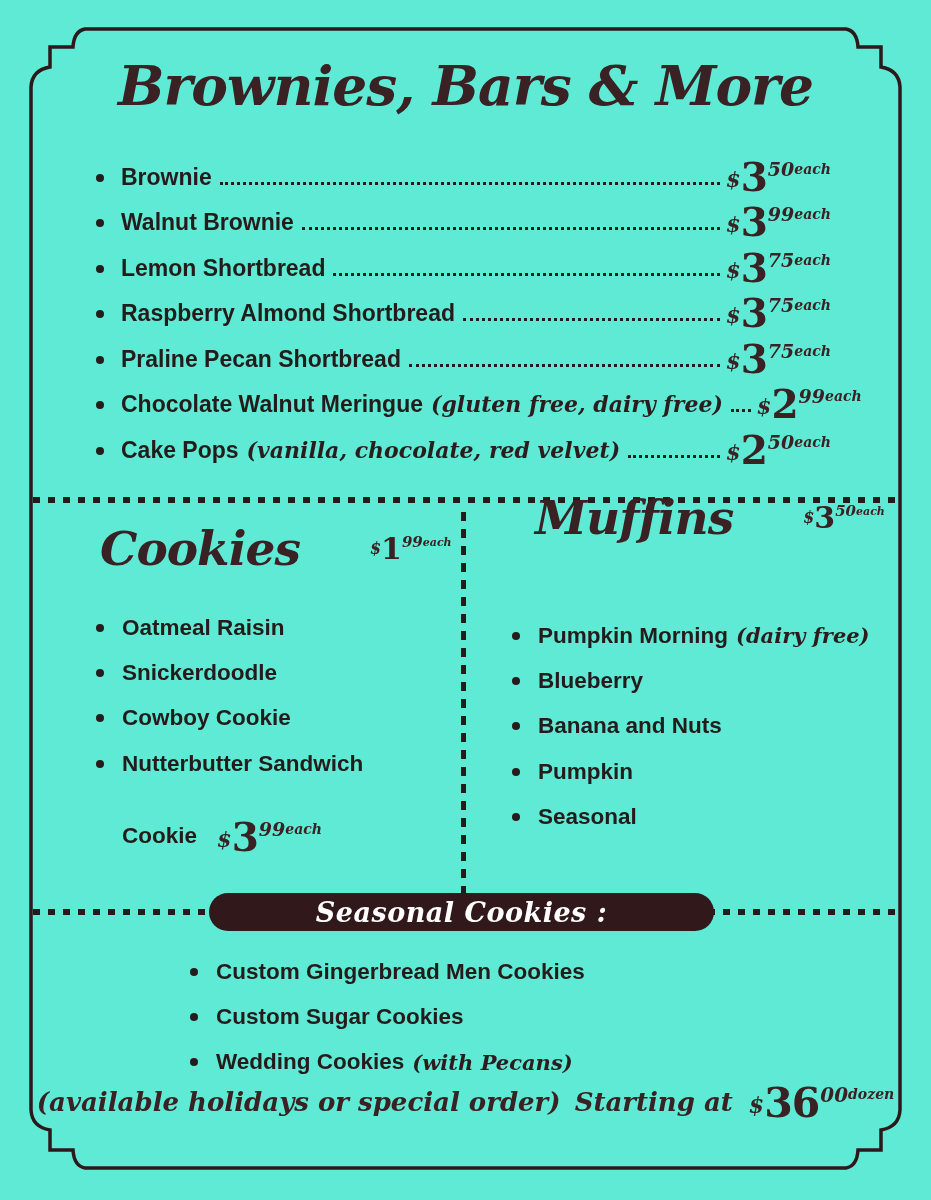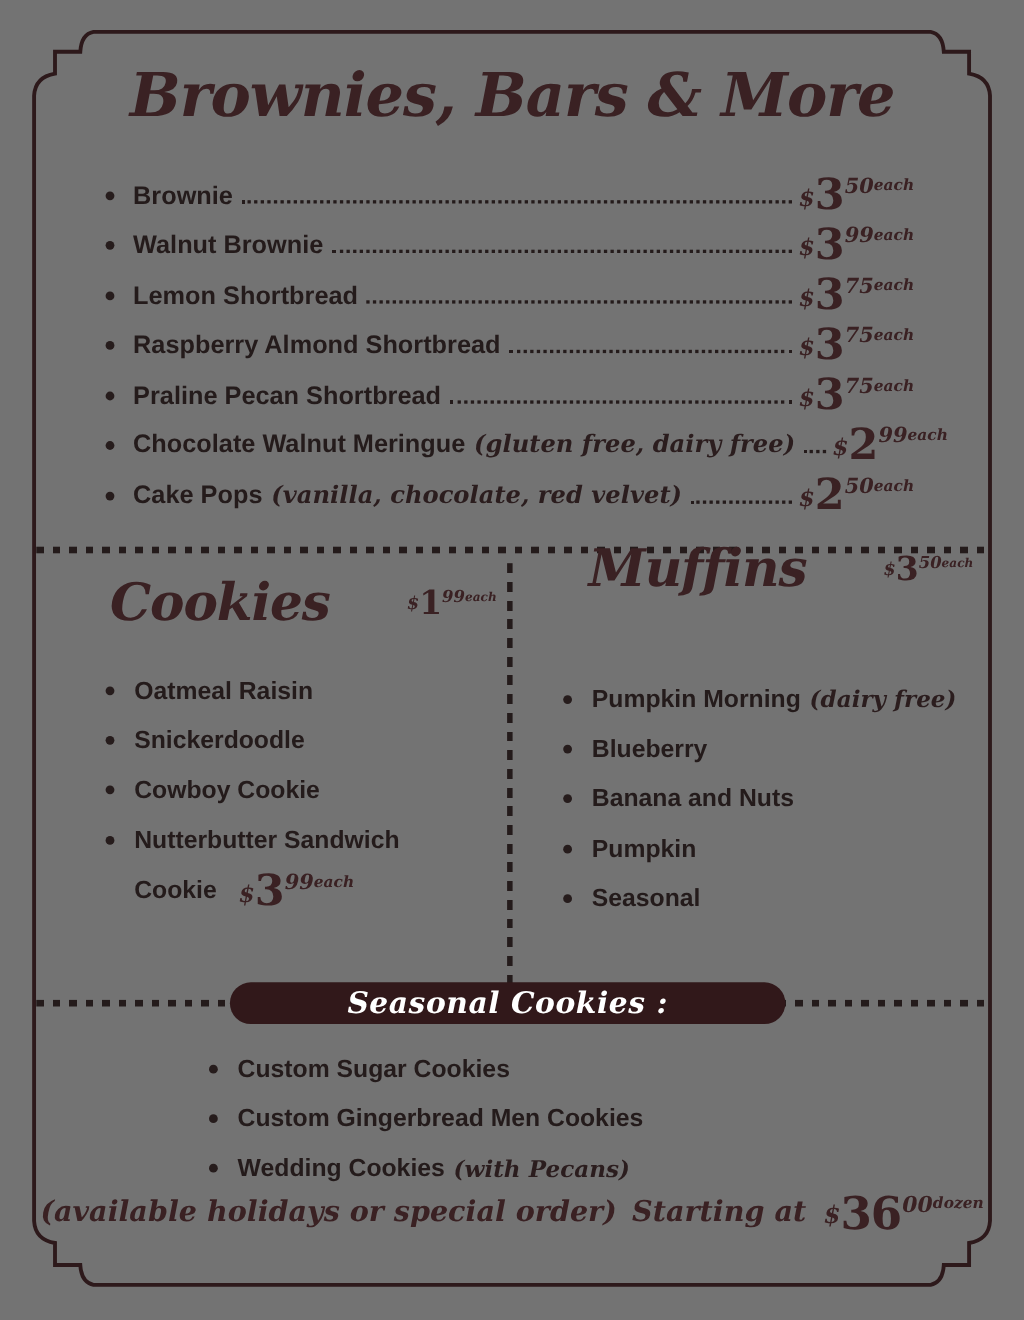--- a/index.html
+++ b/index.html
@@ -1,19 +1,19 @@
 <!DOCTYPE html>
 <html><head>
 <meta charset="utf-8">
 <style>
   html,body{margin:0;padding:0;background:#e8e8e8;}
   .page{
     position:relative;
     width:931px;height:1200px;
-    background:#737373;
+    background:#5eead4;
     margin:0 auto;
     overflow:hidden;
     font-family:"Liberation Sans",sans-serif;
     color:#261c1c;
   }
   .frame-svg{position:absolute;left:0;top:0;}
 
   
   .title{
     position:absolute;top:56px;left:0;right:0;
@@ -84,21 +84,21 @@
 
   
   .blist{position:absolute;}
   .brow{display:flex;align-items:center;height:45.4px;}
   .brow .bullet{margin:0 18px 0 0;flex:0 0 8px;}
   .bname{font-size:22.5px;font-weight:700;color:#241b1b;white-space:nowrap;}
   .bnote{
     font-family:"DejaVu Serif",serif;font-style:italic;font-weight:700;
     font-size:21px;margin-left:8px;color:#2b1d1e;white-space:nowrap;
   }
-  .brow.cont{padding-left:26px;}
+  .brow.cont{padding-left:26px;margin-top:27px;}
   .brow.cont .price{margin-left:20px;position:relative;top:2px;}
 
   
   .pill{
     position:absolute;left:209px;top:893px;width:505px;height:38px;
     background:#31181a;border-radius:19px;
     display:flex;align-items:center;justify-content:center;
     z-index:2;
   }
   .pill-text{
@@ -317,25 +317,25 @@
   </div>
 
   <div class="hdivider" style="top:909px"></div>
   <div class="pill">
     <span class="pill-text">Seasonal Cookies :</span>
   </div>
 
   <div class="blist" style="top:949px;left:190px;width:600px">
     <div class="brow">
       <span class="bullet"></span>
+      <span class="bname">Custom Gingerbread Men Cookies</span>
+    </div>
+    <div class="brow">
+      <span class="bullet"></span>
       <span class="bname">Custom Sugar Cookies</span>
-    </div>
-    <div class="brow">
-      <span class="bullet"></span>
-      <span class="bname">Custom Gingerbread Men Cookies</span>
     </div>
     <div class="brow">
       <span class="bullet"></span>
       <span class="bname">Wedding Cookies</span>
       <span class="bnote">(with Pecans)</span>
     </div>
   </div>
 
   <div class="footnote">
     <span class="fn-script">(available holidays or special order)</span>

